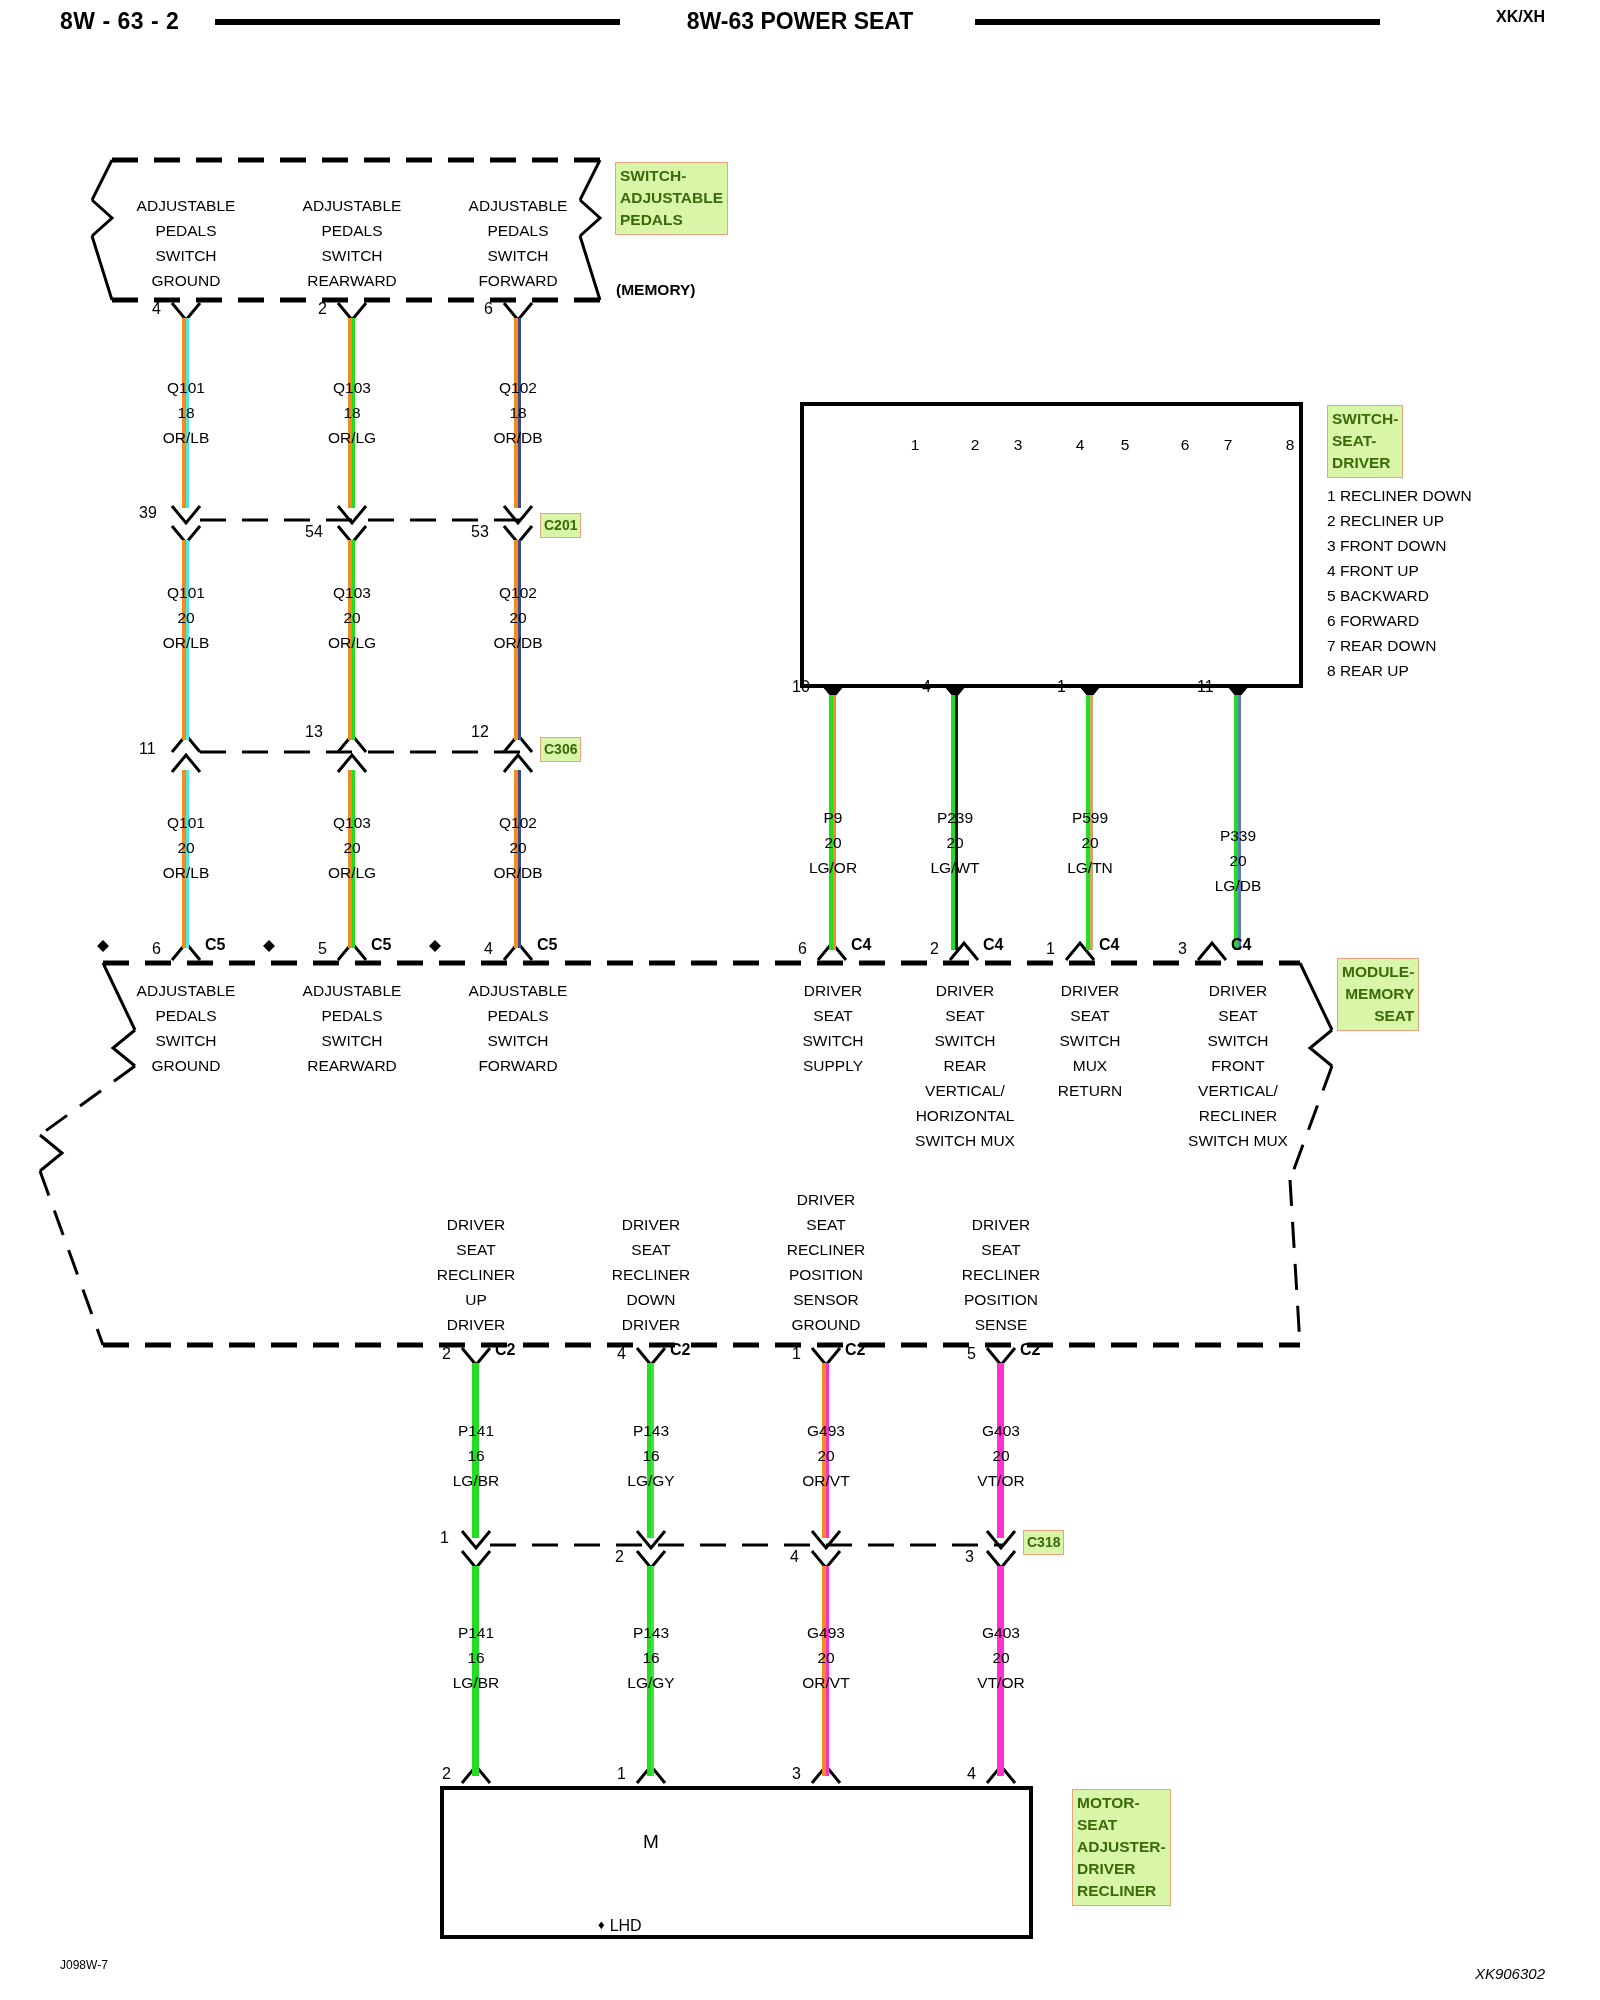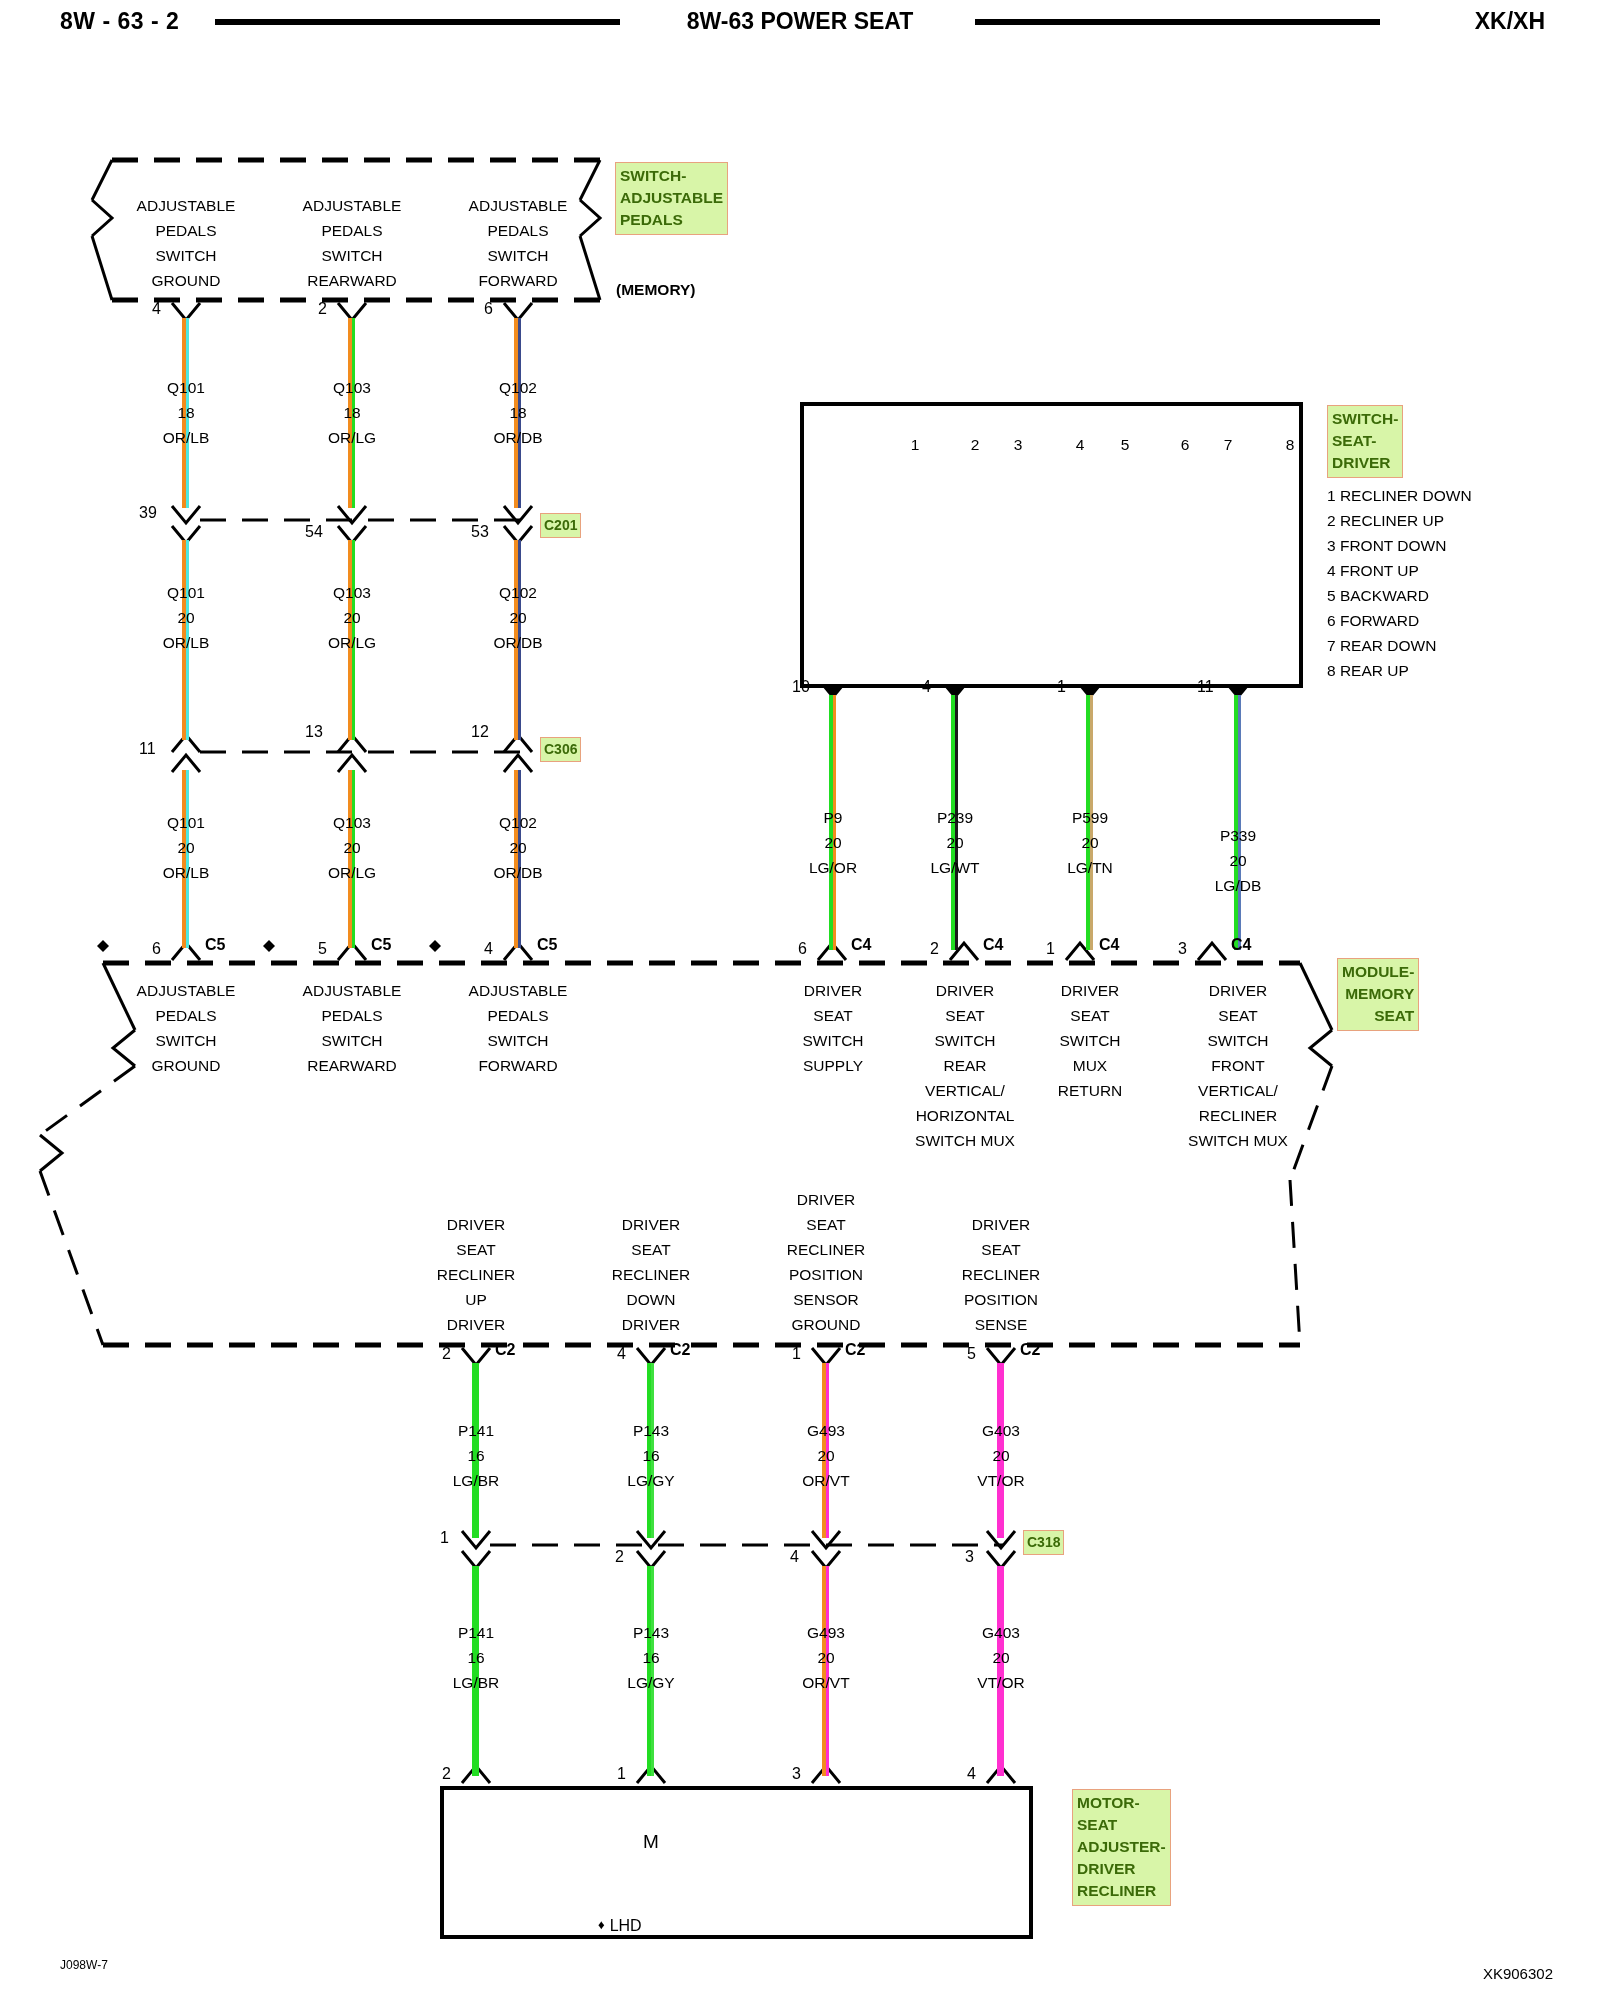--- a/index.html
+++ b/index.html
@@ -10,28 +10,28 @@
   #page{
     position:relative;
     width:1600px;
     height:2000px;
     background:#fff;
     overflow:hidden;
   }
   
   .hdr-left{position:absolute;left:60px;top:8px;font-size:23px;font-weight:bold;letter-spacing:.5px;}
   .hdr-center{position:absolute;left:0;right:0;top:8px;text-align:center;font-size:23px;font-weight:bold;}
-  .hdr-right{position:absolute;right:55px;top:8px;font-size:23px;font-weight:bold;margin-left:44px;}
+  .hdr-right{position:absolute;right:55px;top:8px;font-size:16px;font-weight:bold;margin-left:44px;}
   .hdr-rule{position:absolute;height:6px;background:#000;top:19px;}
   .hdr-rule.l{left:215px;width:405px;}
   .hdr-rule.r{left:975px;width:405px;}
 
   
   .ftr-left{position:absolute;left:60px;bottom:28px;font-size:12px;}
-  .ftr-right{position:absolute;right:47px;bottom:18px;font-size:15px;}
+  .ftr-right{position:absolute;right:55px;bottom:18px;font-size:15px;font-style:italic;}
   .lhd-note{position:absolute;left:598px;bottom:65px;font-size:16px;}
   .lhd-note .dia{font-size:13px;position:relative;top:-2px;margin-right:5px;}
 
   
   .txt{position:absolute;font-size:15.5px;line-height:25px;text-align:center;white-space:pre;}
   .pin{position:absolute;font-size:16px;}
   .conn{position:absolute;font-size:16px;font-weight:bold;}
 
   
   .glabel{

